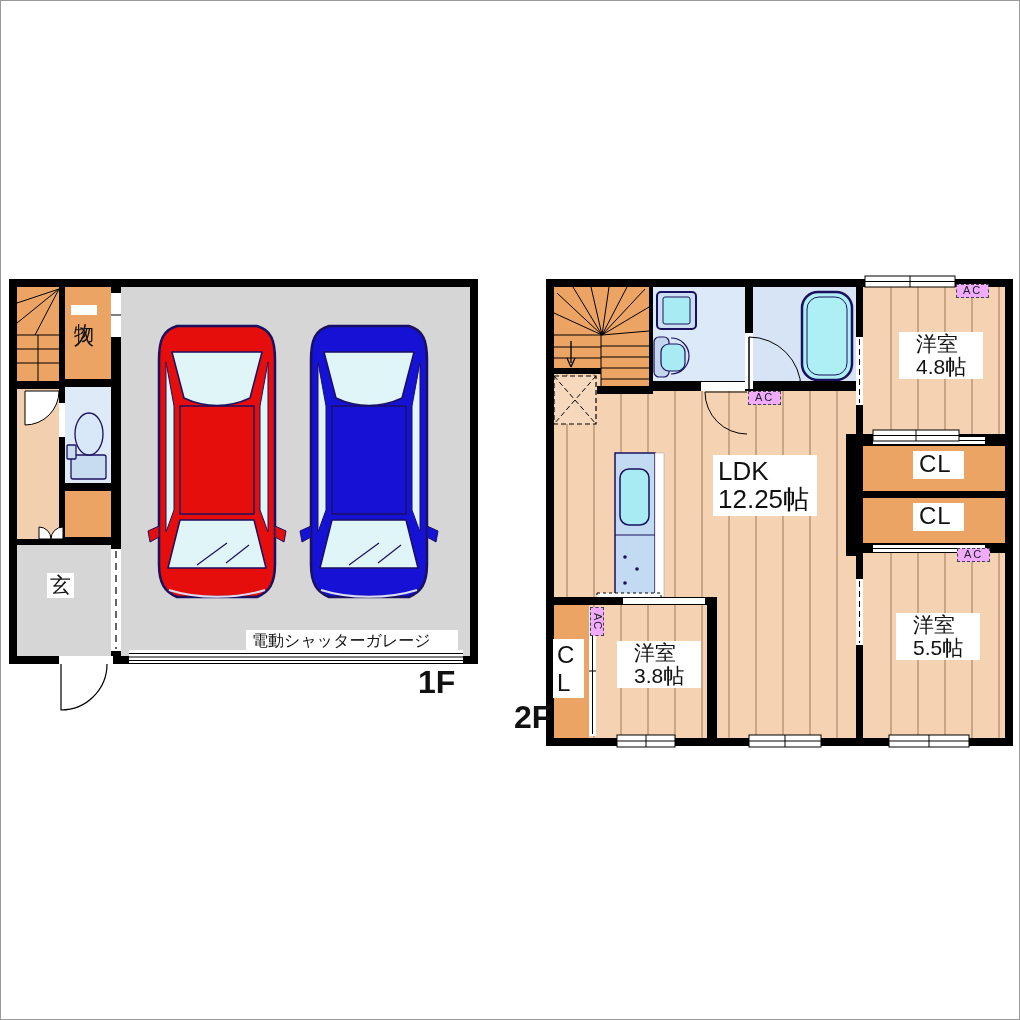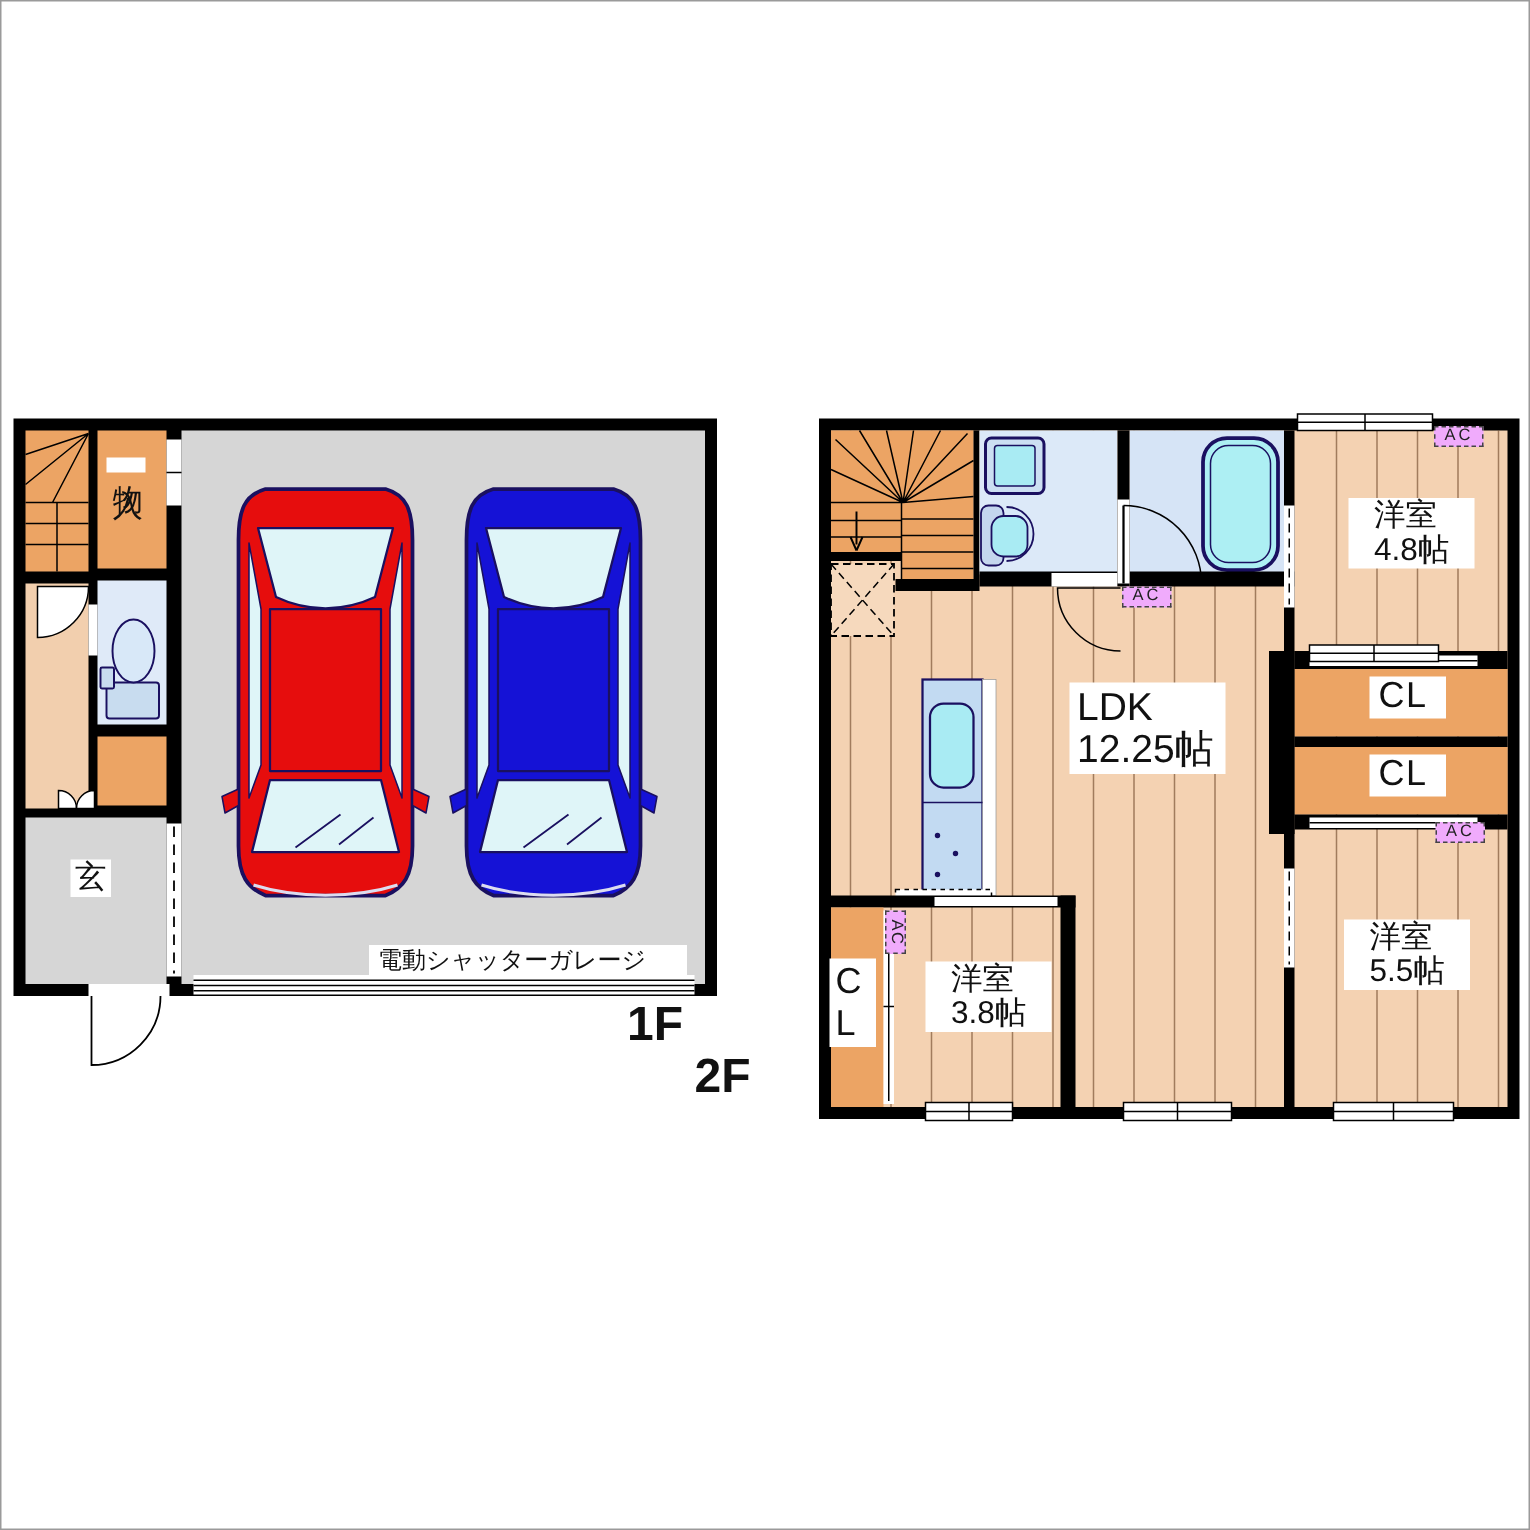--- a/index.html
+++ b/index.html
@@ -207,21 +207,21 @@
           <line x1="616" y1="740" x2="674" y2="740"></line>
           <line x1="645" y1="734" x2="645" y2="746"></line>
     </g>
   </g>
 </svg>
 
 <div class="lbl vert-cjk" style="left:70px;top:304px;">物入</div>
 <div class="lbl entr" style="left:46px;top:572px;">玄</div>
 <div class="lbl garage-lbl" style="left:201px;top:629px;margin-left:44px;">電動シャッターガレージ</div>
 <div class="lbl floor-tag" style="left:417px;top:664px;">1F</div>
-<div class="lbl floor-tag" style="left:462px;top:699px;">2F</div>
+<div class="lbl floor-tag" style="left:513px;top:699px;">2F</div>
 
 <div class="lbl ldk-lbl" style="left:712px;top:454px;">
   <div>LDK</div>
   <div>12.25帖</div>
 </div>
 <div class="lbl room-lbl" style="left:898px;top:331px;">
   <div>洋室</div>
   <div>4.8帖</div>
 </div>
 <div class="lbl room-lbl" style="left:895px;top:612px;">

